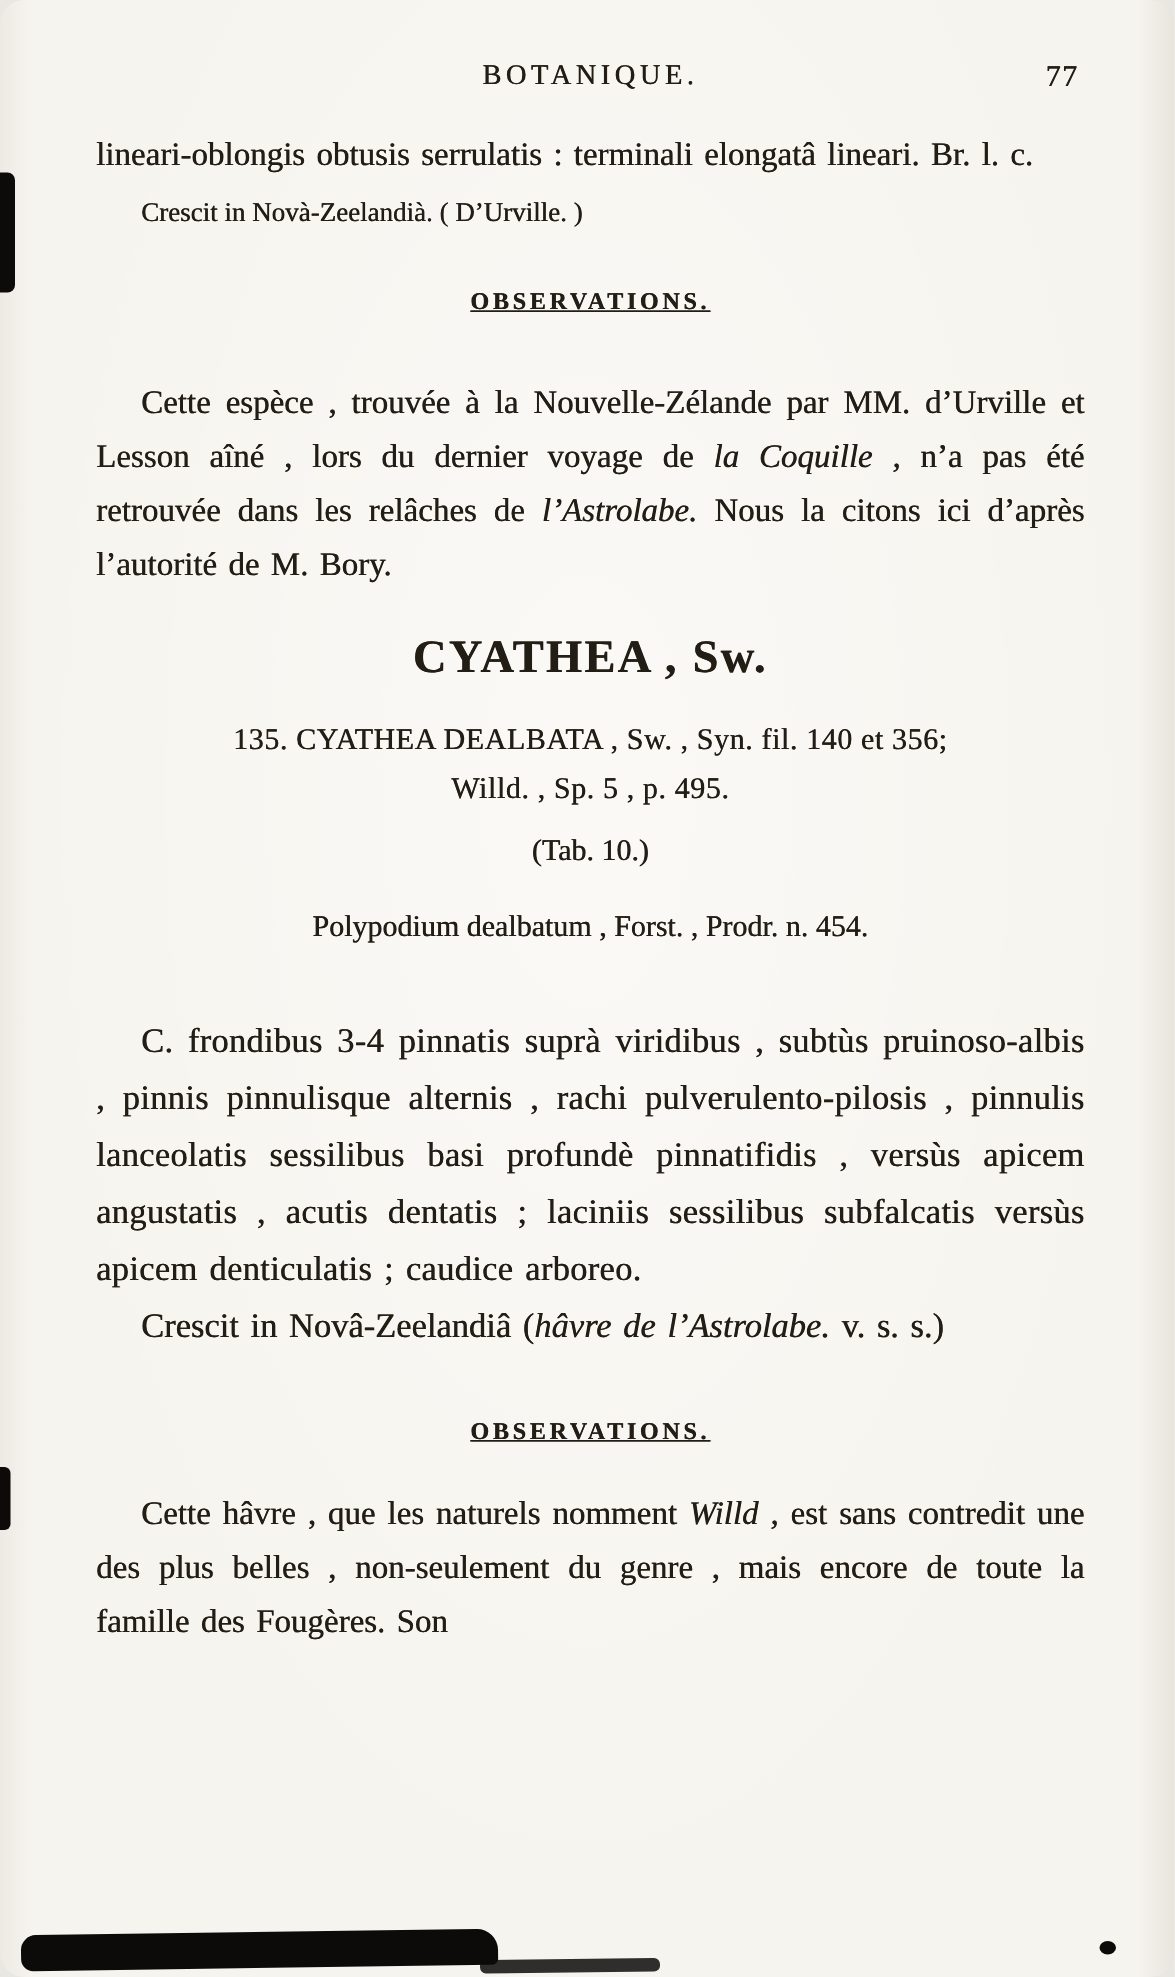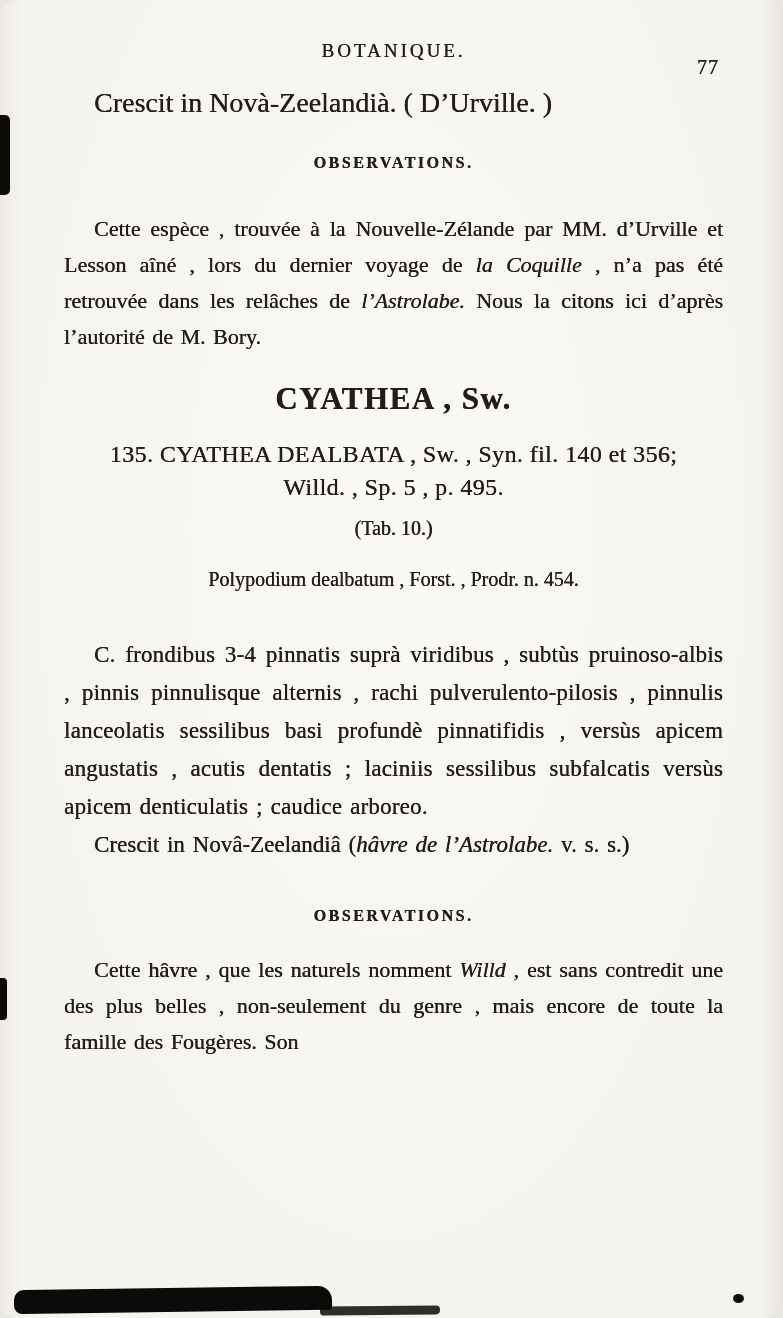--- a/index.html
+++ b/index.html
@@ -19,50 +19,51 @@
     border-radius: 16px;
   }
   .inner { padding: 40px 60px 0 64px; }
   .ink { text-shadow: 0.3px 0 0 currentColor; }
 
   .running-head { position: relative; height: 24px; margin-bottom: 22px; }
   .head-title {
     position: absolute; left: 50%; transform: translateX(-50%);
     font-size: 19px; letter-spacing: 3px;
   }
-  .page-num { position: absolute; right: 4px; top: 16px; font-size: 20px; letter-spacing: 1px; }
+  .page-num { position: absolute; right: 4px; top: 0; font-size: 20px; letter-spacing: 1px; }
 
   p { margin: 0; }
   .body-text { font-size: 22px; line-height: 33px; text-align: justify; word-spacing: 2px; }
   .indent { text-indent: 30px; }
   .no-indent { text-indent: 0; }
   .it { font-style: italic; }
 
-  .habitat1 { margin-top: 6px; font-size: 28px; line-height: 33px; text-indent: 30px; }
+  .habitat1 { margin-top: 6px; font-size: 18px; line-height: 33px; text-indent: 30px; }
 
   .obs-head {
     margin-top: 34px;
     text-align: center;
     font-size: 16px;
     letter-spacing: 2.5px;
     line-height: 20px;
+    text-decoration: underline;
   }
   .obs-para { margin-top: 38px; font-size: 22px; line-height: 36px; }
 
   .genus-heading {
     margin-top: 26px;
     text-align: center;
     font-size: 31px;
     letter-spacing: 1.5px;
     line-height: 36px;
   }
   .species-block {
     margin-top: 14px;
     text-align: center;
-    font-size: 24px;
+    font-size: 20px;
     line-height: 33px;
     letter-spacing: 0.4px;
   }
   .plate-ref { margin-top: 8px; text-align: center; font-size: 20px; line-height: 33px; }
   .synonym { margin-top: 18px; text-align: center; font-size: 20px; line-height: 33px; }
 
   .diagnosis {
     margin-top: 40px;
     font-size: 23px;
     line-height: 38px;
@@ -94,20 +95,21 @@
   <div class="artifact art-bottom-2"></div>
   <div class="artifact art-dot"></div>
 
   <div class="inner">
 
     <header class="running-head">
       <span class="head-title">BOTANIQUE.</span>
       <span class="page-num">77</span>
     </header>
 
+    <p class="body-text no-indent"><span>lineari-oblongis obtusis serrulatis : terminali elongatâ lineari. Br. l. c.</span></p>
 
     <p class="habitat1"><span>Crescit in Novà-Zeelandià. ( D’Urville. )</span></p>
 
     <h3 class="obs-head">OBSERVATIONS.</h3>
 
     <p class="body-text obs-para indent"><span>Cette espèce , trouvée à la Nouvelle-Zélande par MM. d’Urville et Lesson aîné , lors du dernier voyage de </span><span class="it">la Coquille ,</span><span> n’a pas été retrouvée dans les relâches de </span><span class="it">l’Astrolabe.</span><span> Nous la citons ici d’après l’autorité de M. Bory.</span></p>
 
     <h1 class="genus-heading">CYATHEA , Sw.</h1>
 
     <div class="species-block">

